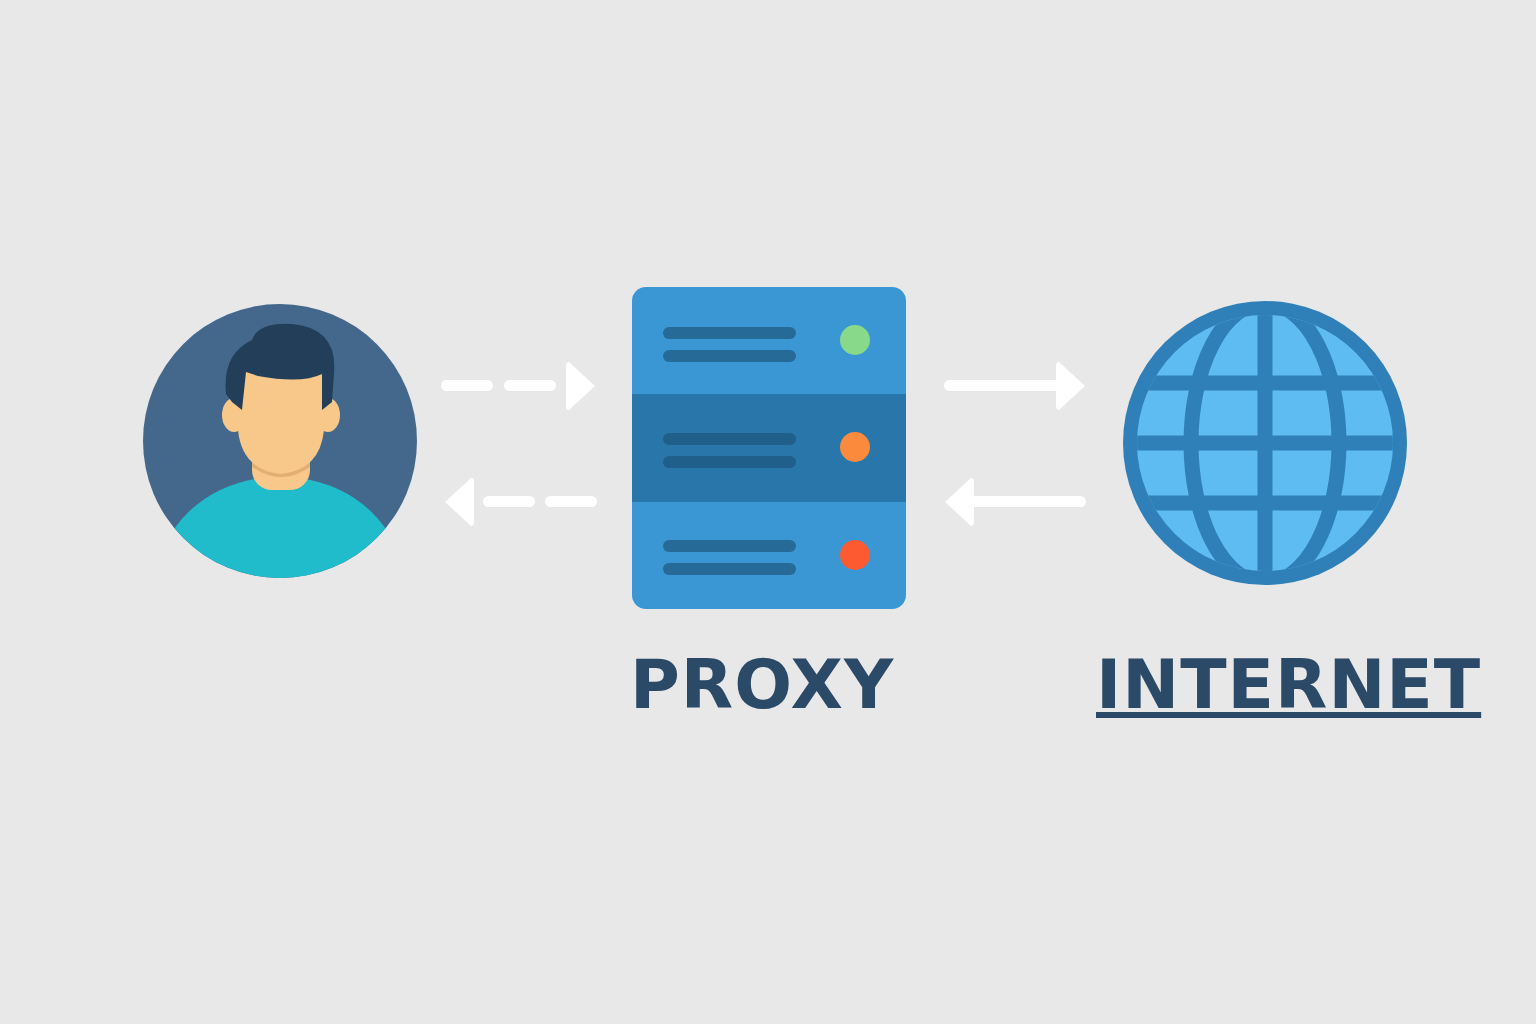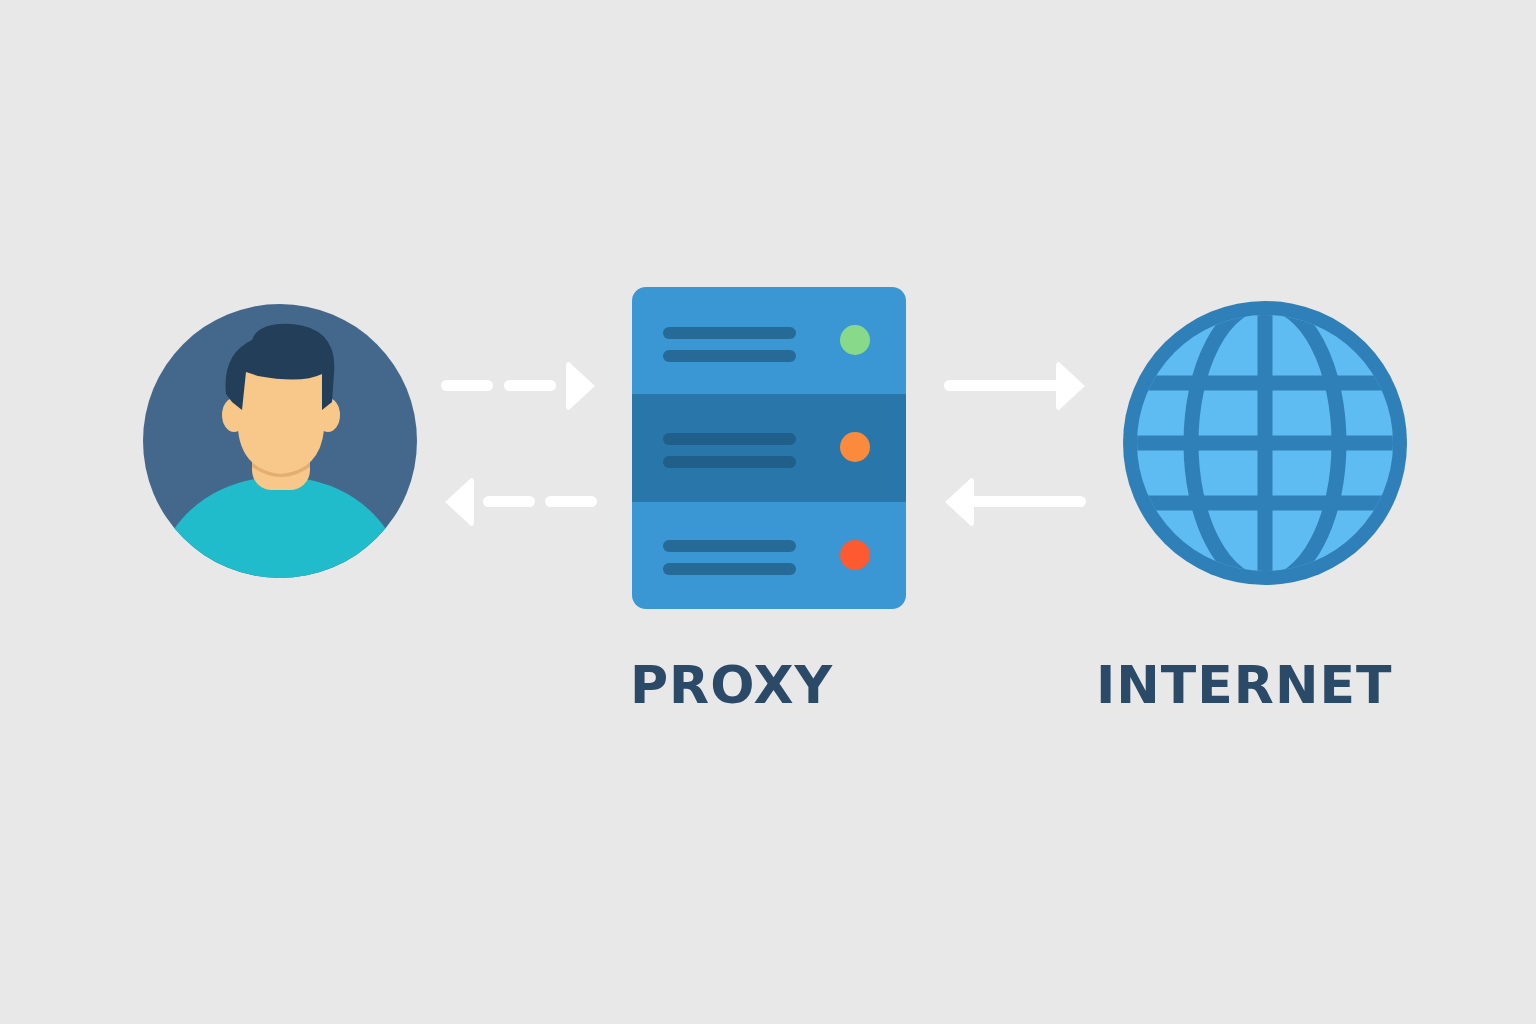--- a/index.html
+++ b/index.html
@@ -6,21 +6,21 @@
   body {
     width:1536px; height:1024px; overflow:hidden;
     background:#e8e8e8;
     font-family:"DejaVu Sans", sans-serif;
     position:relative;
   }
   .abs { position:absolute; }
   .label {
     position:absolute; top:640px;
     font-family:"DejaVu Sans", sans-serif;
-    font-weight:bold; font-size:52px; letter-spacing:1px;
+    font-weight:bold; font-size:68px; letter-spacing:1px;
     color:#2b4a68; line-height:90px; white-space:nowrap;
   }
 </style>
 </head>
 <body>
 
 <div class="abs" style="left:142px;top:302px;width:276px;height:278px;">
   <svg width="276" height="278" viewBox="0 0 276 278">
     <defs>
         <clipPath id="uc">
@@ -103,13 +103,13 @@
     <circle cx="145" cy="145" r="128" fill="#5fbcf2"></circle>
     <g clip-path="url(#gc)" stroke="#2f80b8" stroke-width="15" fill="none">
       <ellipse cx="145" cy="145" rx="74" ry="140"></ellipse>
       <line x1="145" y1="0" x2="145" y2="290"></line>
       <line x1="0" y1="145" x2="290" y2="145"></line>
       <line x1="0" y1="85" x2="290" y2="85"></line>
       <line x1="0" y1="205" x2="290" y2="205"></line>
     </g>
   </svg>
 </div>
-<div class="label" style="left:1096px;">INTERNET</div>
+<div class="label" style="left:1096px;text-decoration:underline;">INTERNET</div>
 
 </body></html>

